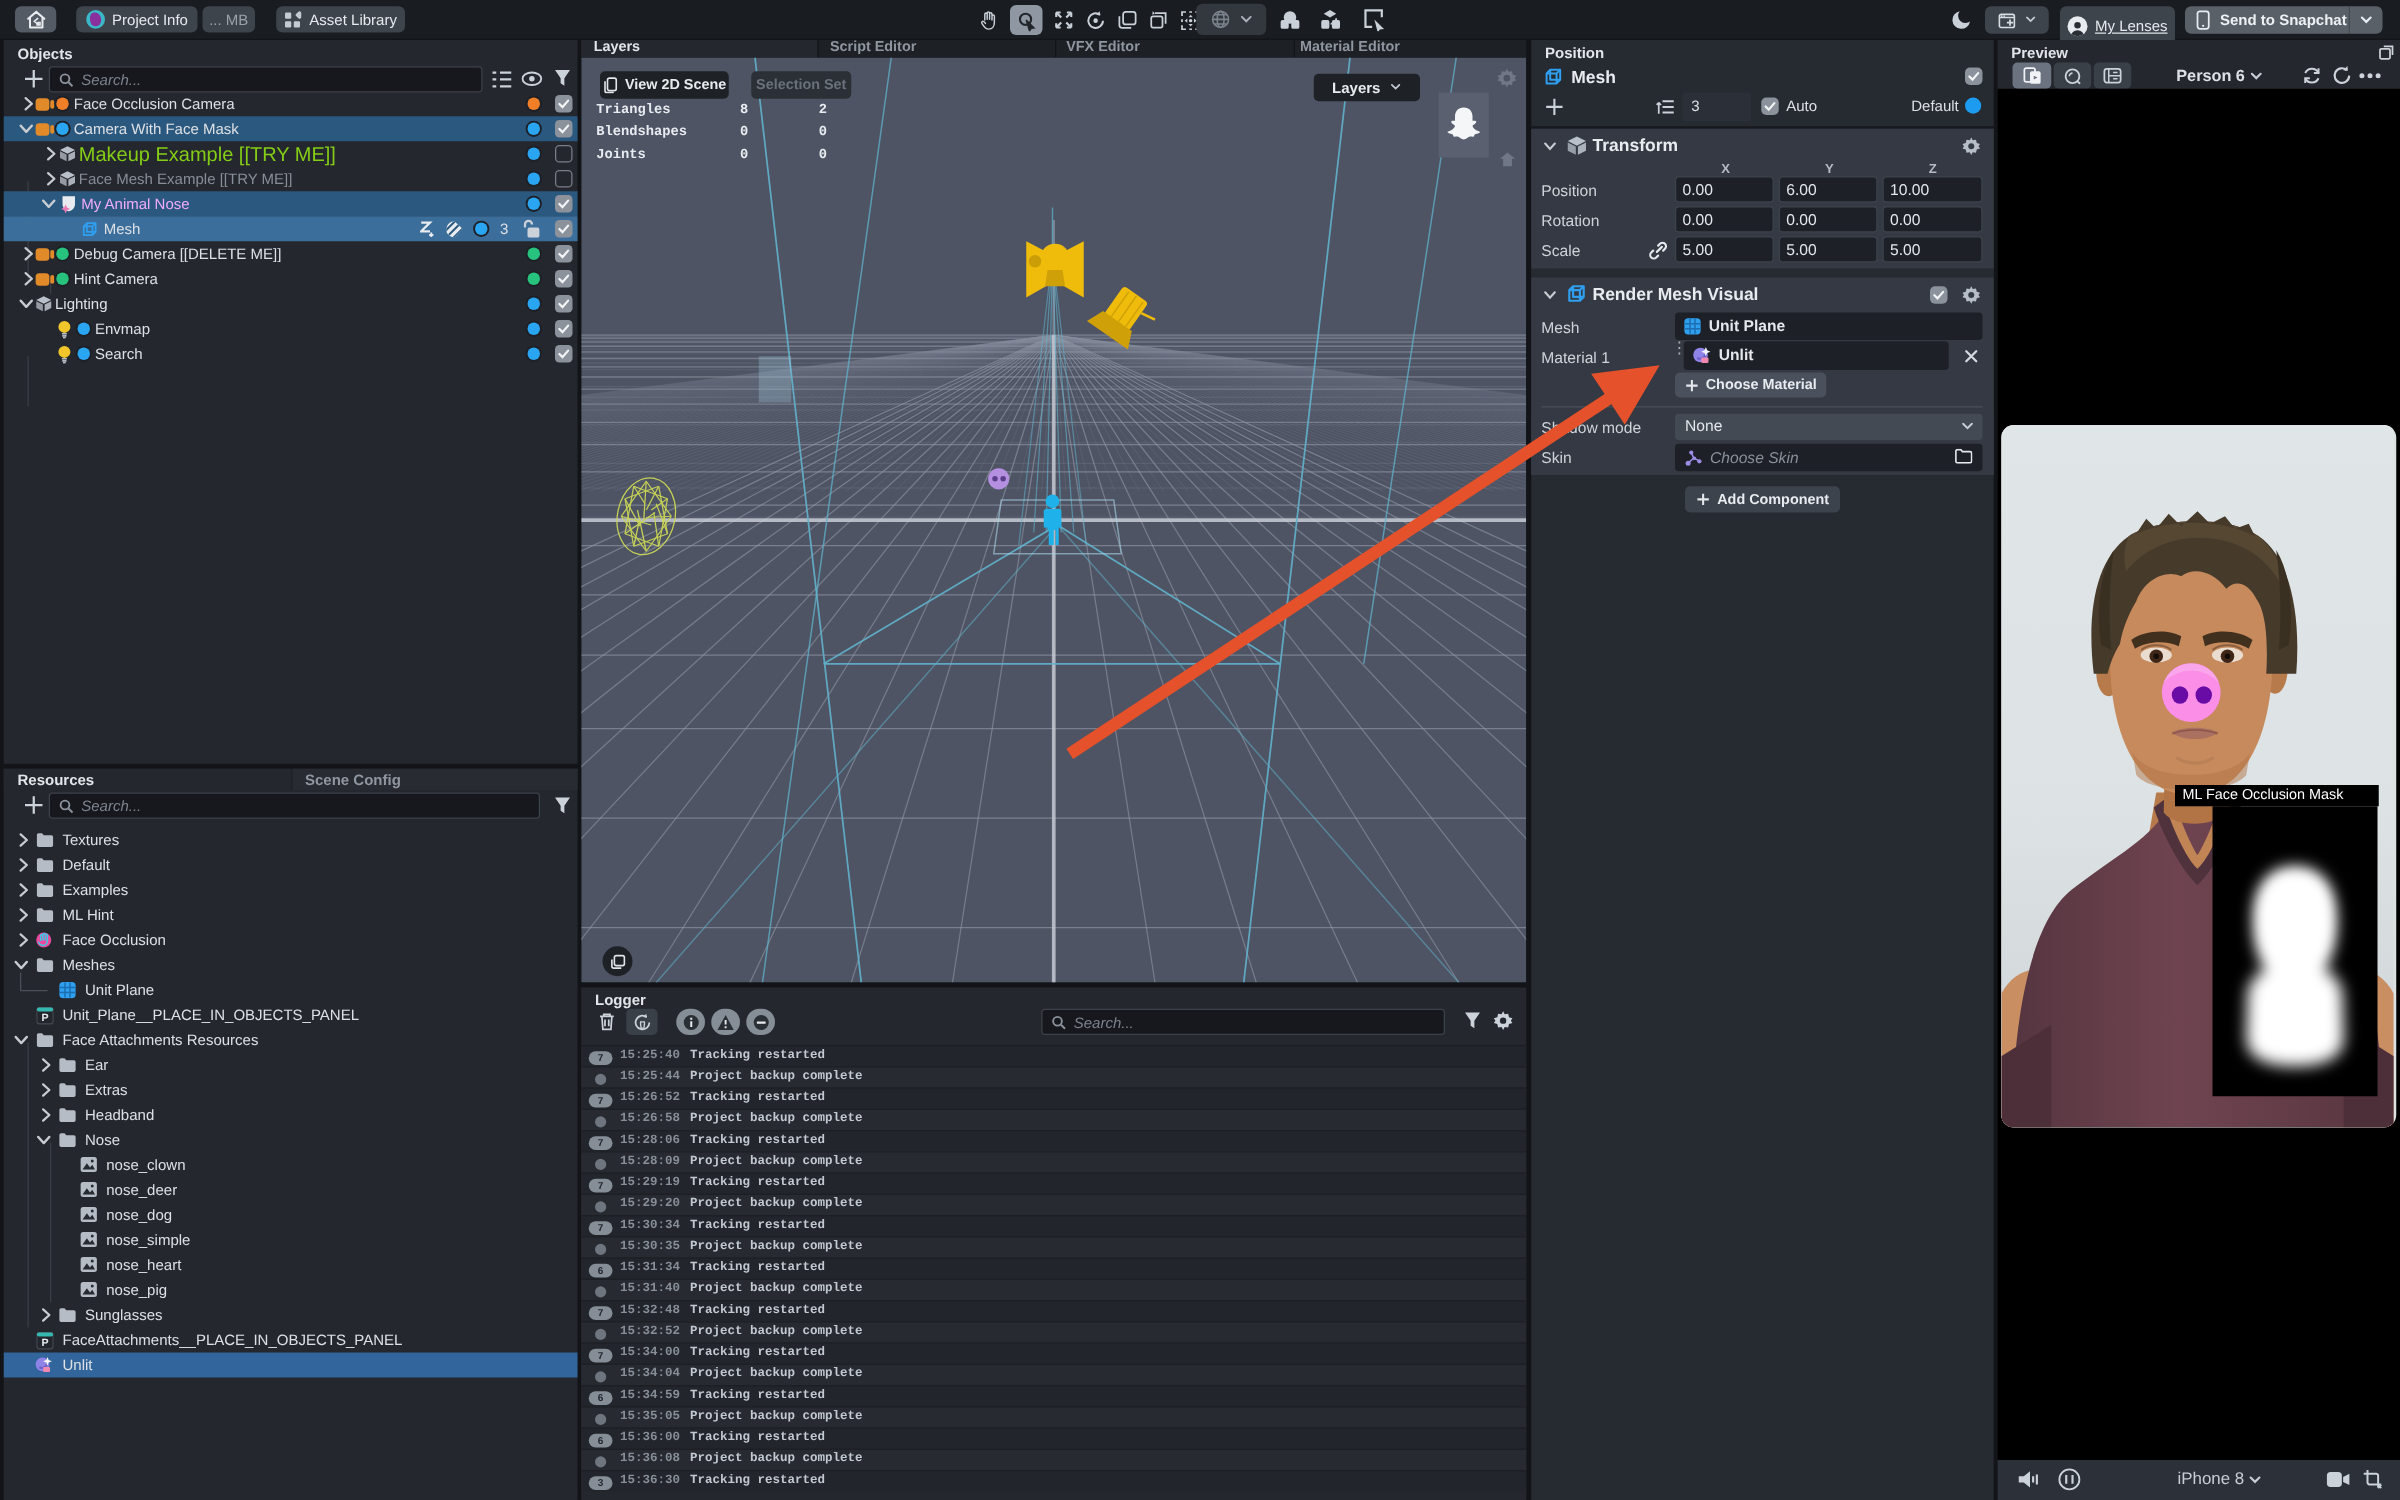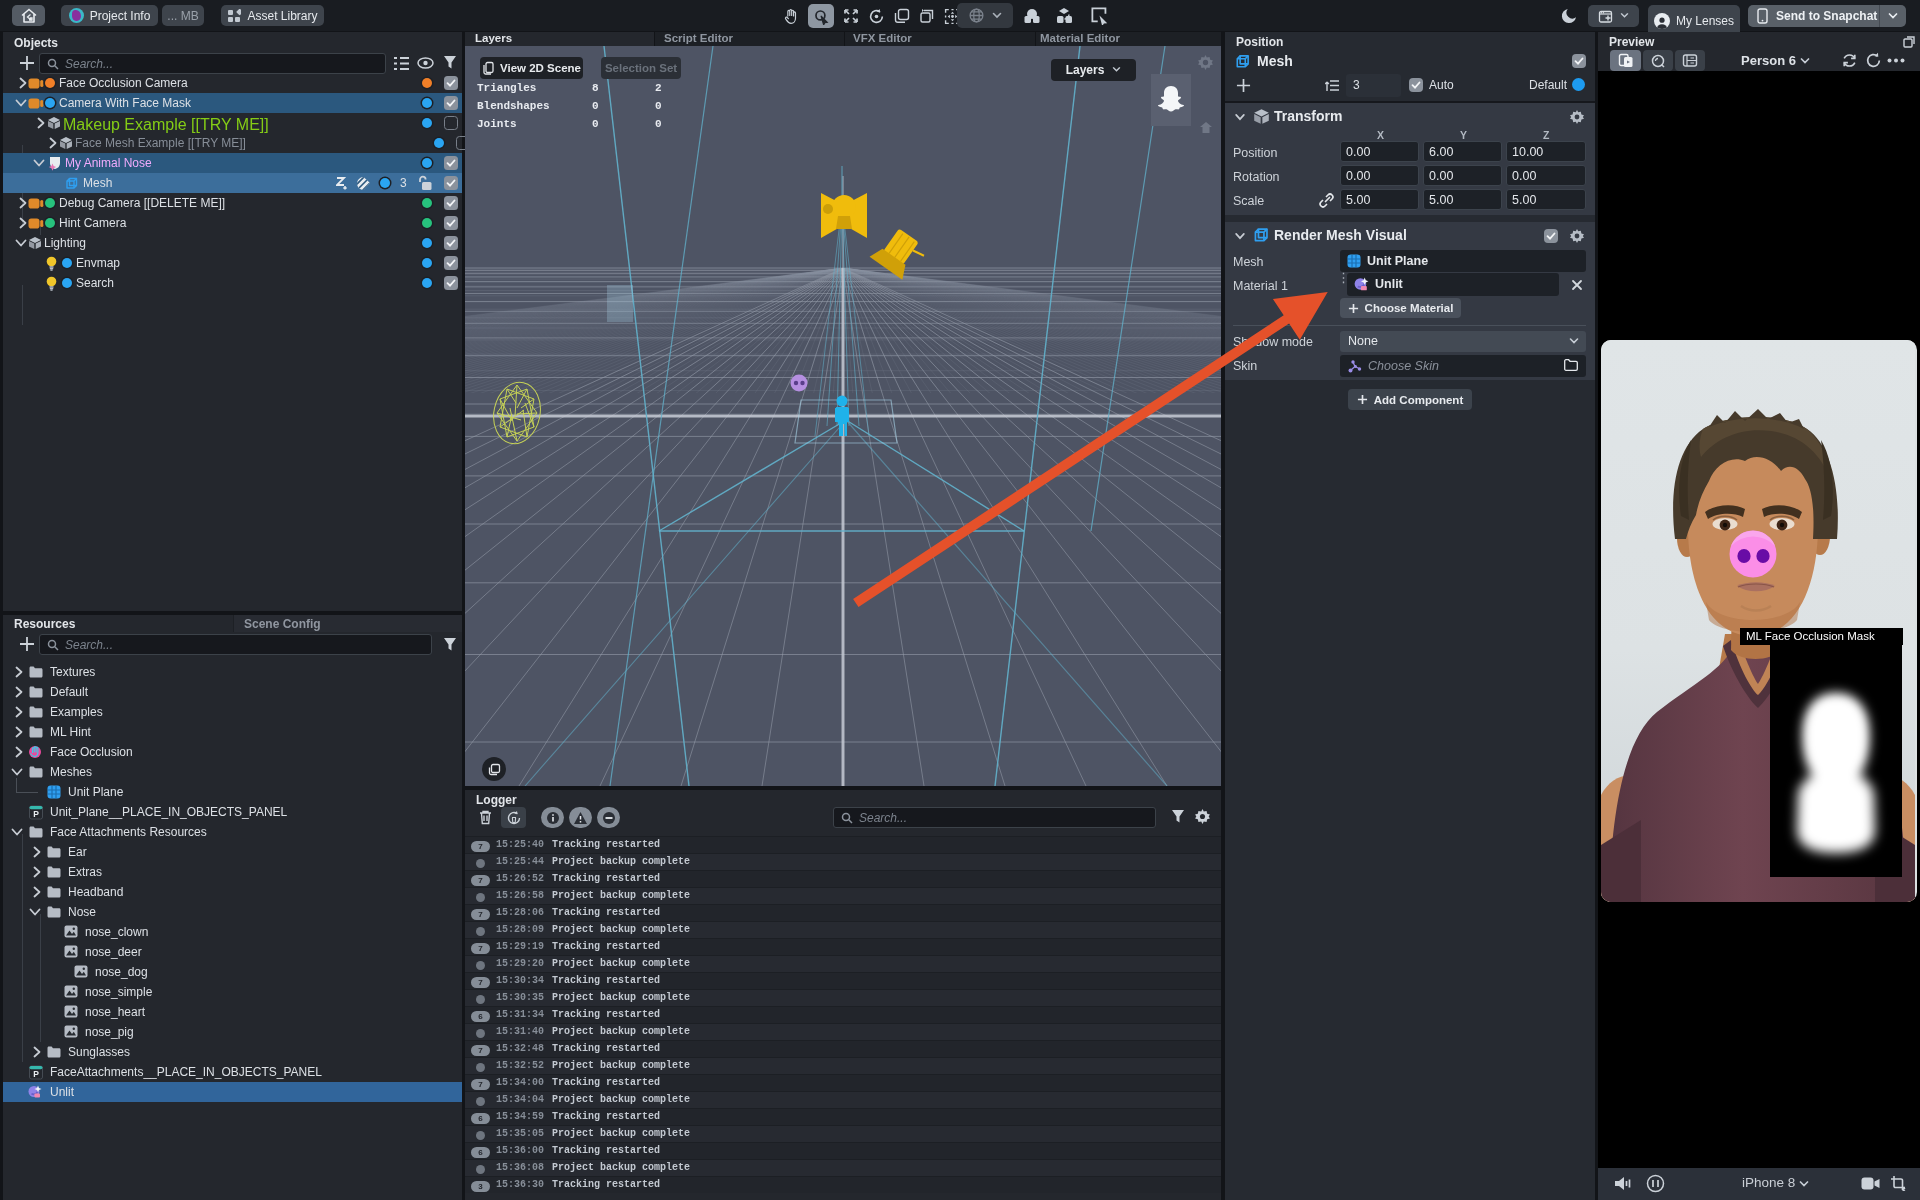--- a/index.html
+++ b/index.html
@@ -118,21 +118,21 @@
       <rect x="1.5" y="2.5" width="12" height="10.5" rx="1.5" stroke="#d8dde2" stroke-width="1.3" fill="none"></rect>
       <path d="M1.5 5 h12" stroke="#d8dde2" stroke-width="1.2"></path>
       <circle cx="3.4" cy="3.8" r="0.7" fill="#d8dde2"></circle>
       <circle cx="5.4" cy="3.8" r="0.7" fill="#d8dde2"></circle>
       <path d="M7.5 9 h5 M10 6.5 v5" stroke="#d8dde2" stroke-width="1.4"></path>
     </svg>
 <svg width="9" height="6" viewBox="0 0 10 7">
       <path d="M1.5 1 L5 4.5 L8.5 1" stroke="#c5ccd4" stroke-width="1.6" fill="none" stroke-linecap="round"></path>
     </svg>
 </div>
-<div class="abs gbtn" style="left:1648px;top:5px;width:92px;height:32px;gap:6px;font-weight:normal;">
+<div class="abs gbtn" style="left:1648px;top:5px;width:92px;height:32px;gap:6px;font-weight:normal;text-decoration:underline;">
 <span style="width:16px;height:16px;border-radius:50%;background:#e8ecf0;display:inline-flex;align-items:flex-end;justify-content:center;overflow:hidden;">
       <svg width="12" height="13" viewBox="0 0 12 13">
         <circle cx="6" cy="4.2" r="2.6" fill="#2a2e35"></circle>
         <path d="M0.8 13 a5.2 4.8 0 0 1 10.4 0 z" fill="#2a2e35"></path>
       </svg>
     </span>
 <span style="color:#e6e9ed;">My Lenses</span>
 </div>
 <div class="abs" style="left:1748px;top:5px;width:158px;height:22px;background:#596068;border-radius:5px;display:flex;align-items:center;">
 <svg style="margin-left:8px;" width="13" height="16" viewBox="0 0 12 16">
@@ -197,21 +197,21 @@
         </svg>
         <svg style="position:absolute;left:44px;top:3px;" width="14" height="14" viewBox="0 0 14 14">
           <path d="M7 1 L13 4 L7 7 L1 4 Z" fill="#b9c0c9"></path>
           <path d="M1 5 L6.3 7.6 V13 L1 10.4 Z" fill="#b9c0c9" opacity="0.75"></path>
           <path d="M13 5 L7.7 7.6 V13 L13 10.4 Z" fill="#b9c0c9" opacity="0.9"></path>
         </svg>
         <span style="position:absolute;left:419px;top:5px;width:10px;height:10px;border-radius:50%;background:#2aa5f2;box-shadow:0 0 0 1.5px #1d2026;"></span>
         <span style="position:absolute;left:441px;top:3px;width:14px;height:14px;border-radius:3.5px;border:1.5px solid #787f89;"></span>
         <span style="position:absolute;left:60px;top:3px;font-size:16px;color:#84cc16;">Makeup Example [[TRY ME]]</span>
       </div>
-      <div style="position:absolute;left:0;top:101px;width:459px;height:20px;margin-left:12px;">
+      <div style="position:absolute;left:0;top:101px;width:459px;height:20px;">
         <svg style="position:absolute;left:31px;top:3px;" width="14" height="14" viewBox="0 0 14 14">
           <path d="M4.5 2.5 L9.5 7 L4.5 11.5" stroke="#c7ccd3" stroke-width="1.8" fill="none" stroke-linecap="round" stroke-linejoin="round"></path>
         </svg>
         <svg style="position:absolute;left:44px;top:3px;" width="14" height="14" viewBox="0 0 14 14">
           <path d="M7 1 L13 4 L7 7 L1 4 Z" fill="#b9c0c9"></path>
           <path d="M1 5 L6.3 7.6 V13 L1 10.4 Z" fill="#b9c0c9" opacity="0.75"></path>
           <path d="M13 5 L7.7 7.6 V13 L13 10.4 Z" fill="#b9c0c9" opacity="0.9"></path>
         </svg>
         <span style="position:absolute;left:419px;top:5px;width:10px;height:10px;border-radius:50%;background:#2aa5f2;box-shadow:0 0 0 1.5px #1d2026;"></span>
         <span style="position:absolute;left:441px;top:3px;width:14px;height:14px;border-radius:3.5px;border:1.5px solid #787f89;"></span>
@@ -497,21 +497,21 @@
         <span style="position:absolute;left:82px;top:3px;font-size:12px;color:#dce0e5;">nose_clown</span>
       </div>
       <div style="position:absolute;left:0;top:280px;width:459px;height:20px;">
         <svg style="position:absolute;left:61px;top:3px;" width="14" height="13" viewBox="0 0 14 13">
           <rect x="0.5" y="0.5" width="13" height="12" rx="2" fill="#b6bcc5"></rect>
           <circle cx="9.8" cy="3.8" r="1.2" fill="#272b31"></circle>
           <path d="M2 10.5 L5.5 5.5 L8 9 L9.8 6.8 L12 10.5 Z" fill="#272b31"></path>
         </svg>
         <span style="position:absolute;left:82px;top:3px;font-size:12px;color:#dce0e5;">nose_deer</span>
       </div>
-      <div style="position:absolute;left:10px;top:300px;width:459px;height:20px;">
+      <div style="position:absolute;left:0;top:300px;width:459px;height:20px;">
         <svg style="position:absolute;left:61px;top:3px;" width="14" height="13" viewBox="0 0 14 13">
           <rect x="0.5" y="0.5" width="13" height="12" rx="2" fill="#b6bcc5"></rect>
           <circle cx="9.8" cy="3.8" r="1.2" fill="#272b31"></circle>
           <path d="M2 10.5 L5.5 5.5 L8 9 L9.8 6.8 L12 10.5 Z" fill="#272b31"></path>
         </svg>
         <span style="position:absolute;left:82px;top:3px;font-size:12px;color:#dce0e5;">nose_dog</span>
       </div>
       <div style="position:absolute;left:0;top:320px;width:459px;height:20px;">
         <svg style="position:absolute;left:61px;top:3px;" width="14" height="13" viewBox="0 0 14 13">
           <rect x="0.5" y="0.5" width="13" height="12" rx="2" fill="#b6bcc5"></rect>

